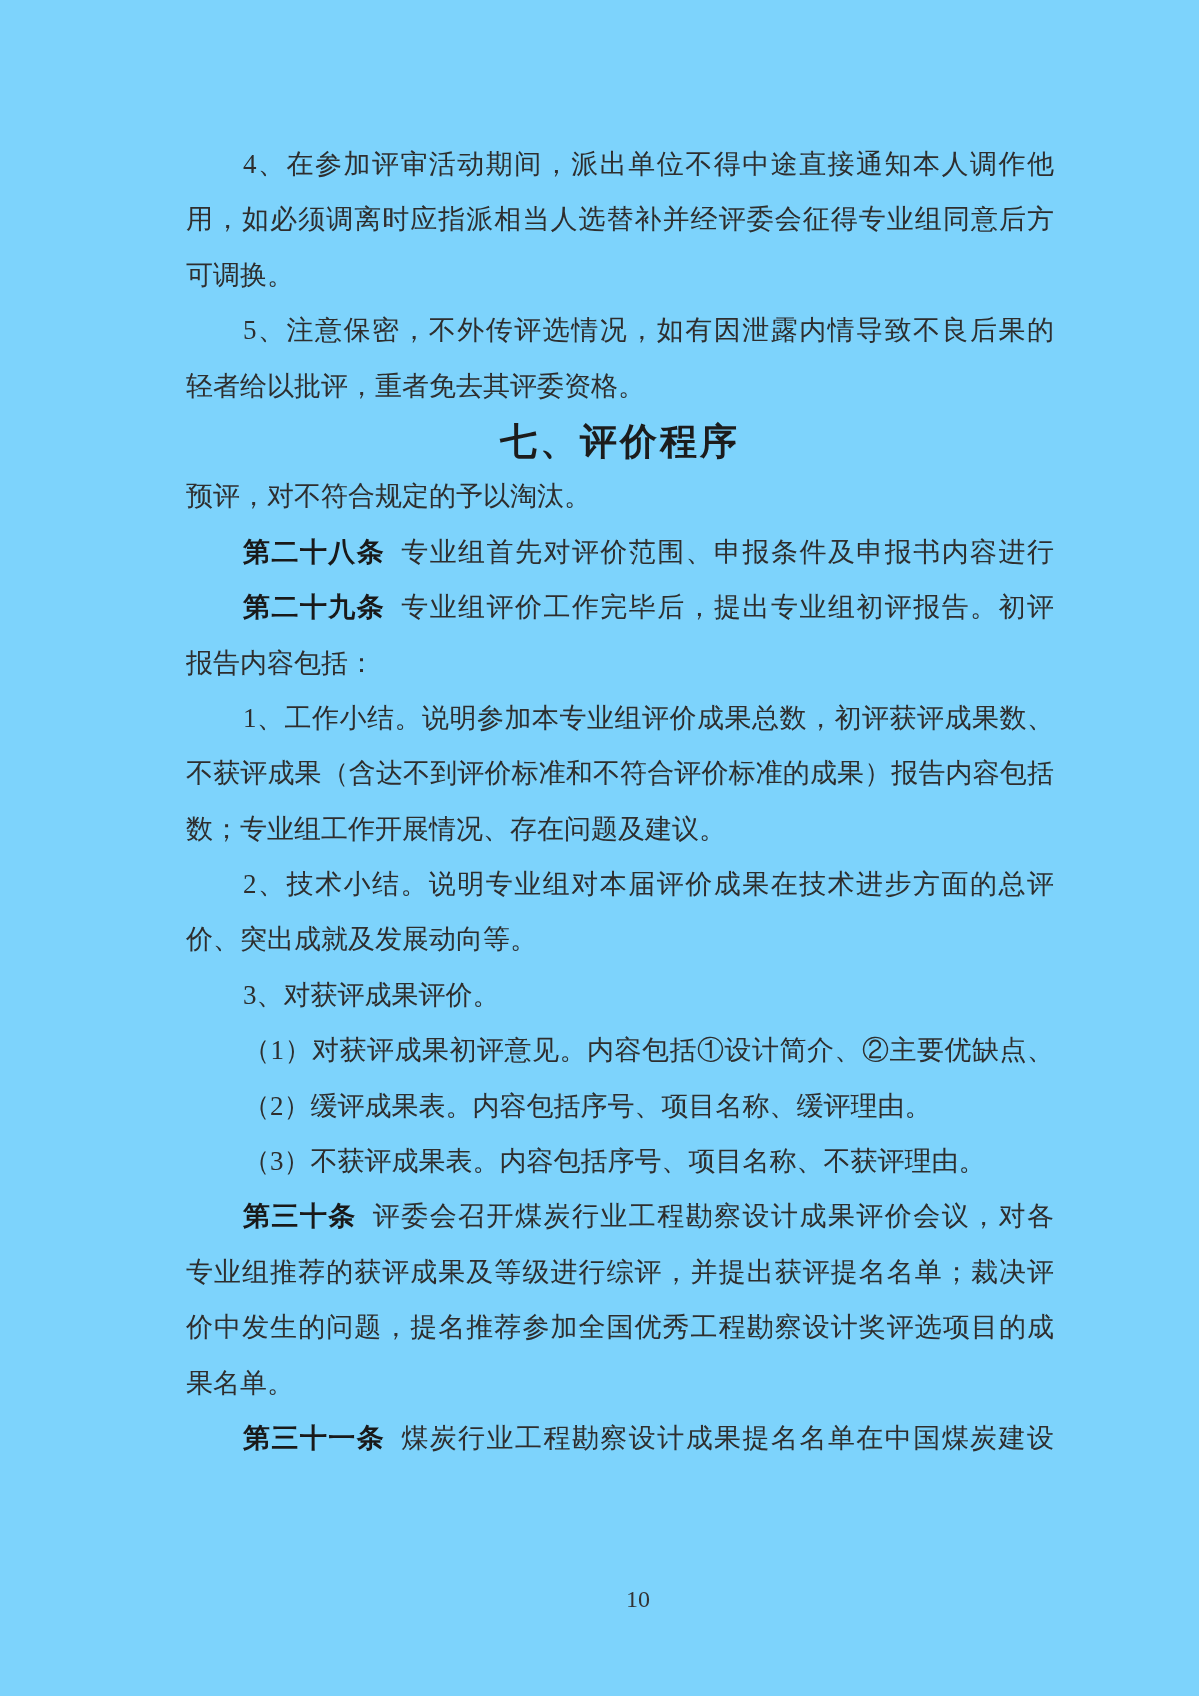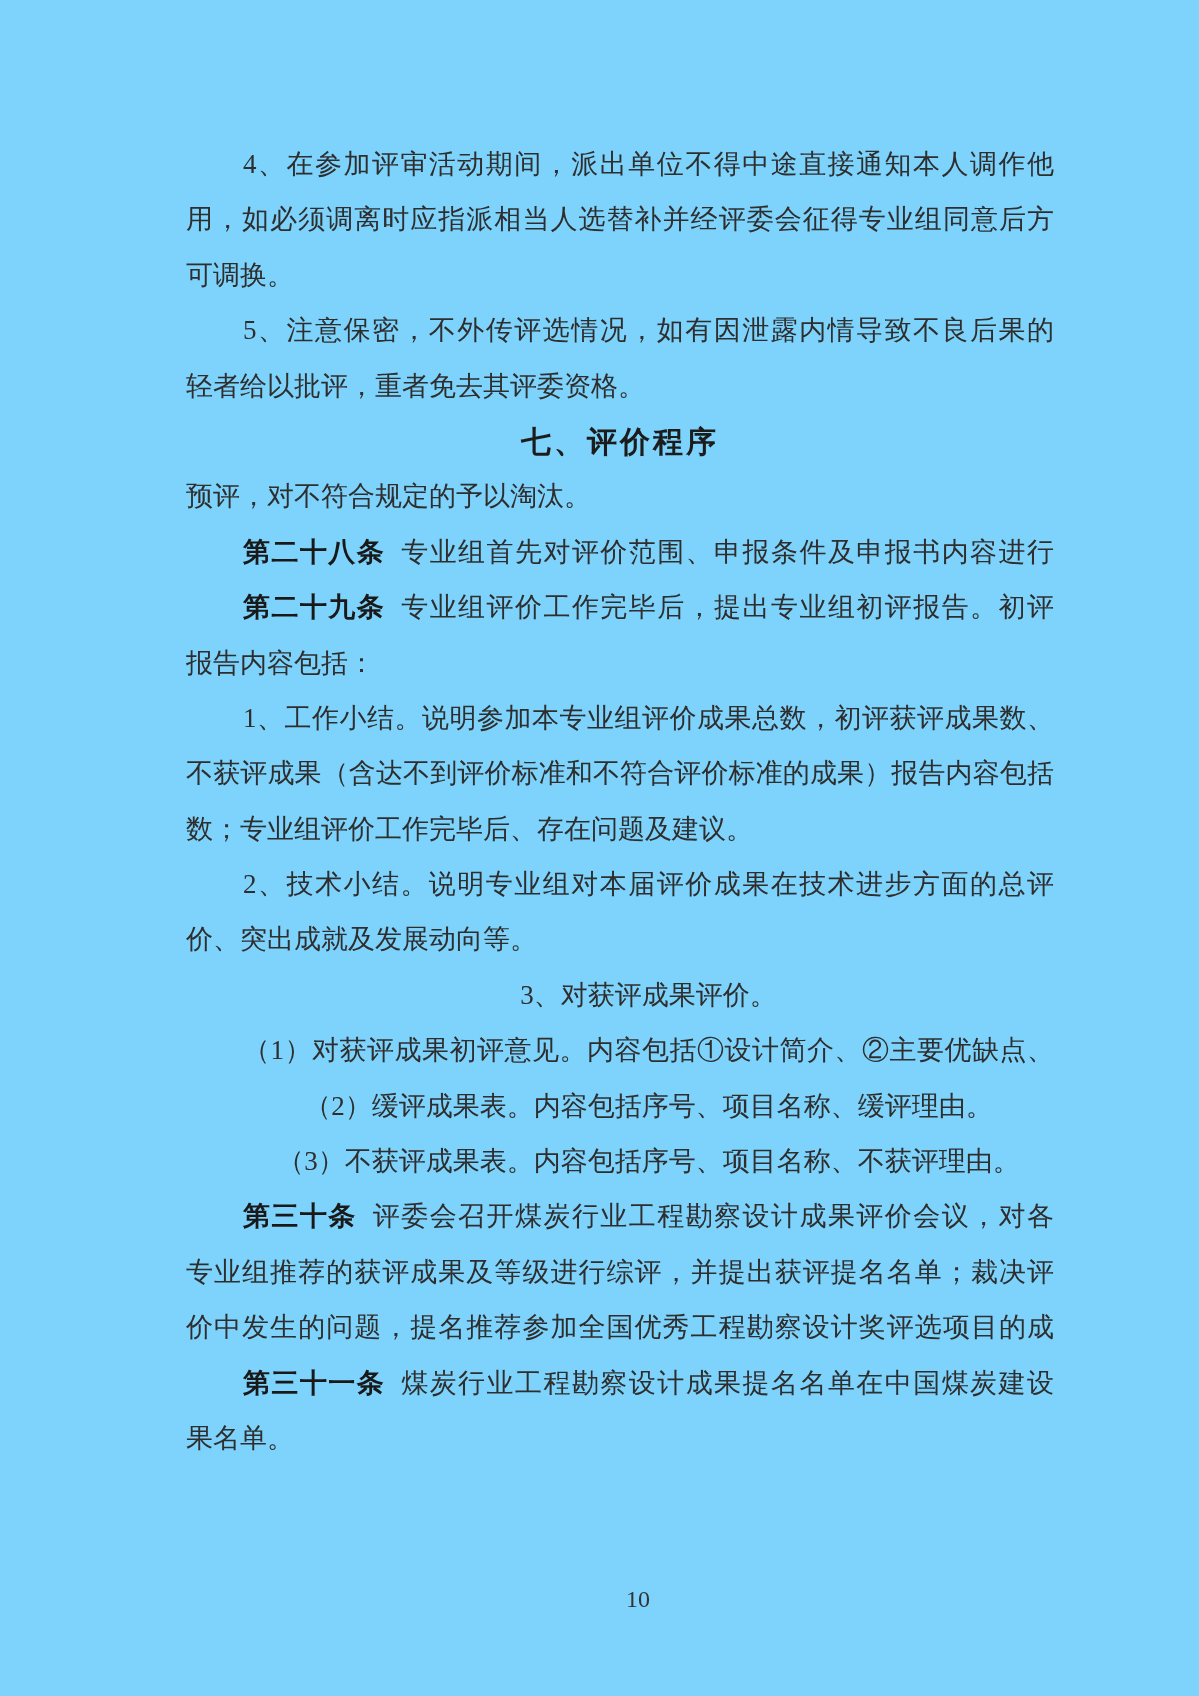--- a/index.html
+++ b/index.html
@@ -24,31 +24,31 @@
     width: 868px;
   }
   .line {
     font-size: 27px;
     line-height: 55.4px;
     height: 55.4px;
     white-space: pre-wrap;
     text-align: left;
     color: #2e2e2e;
   }
-  .line.indent { text-indent: 57px; text-align: center; }
+  .line.indent { text-indent: 57px; }
   .line.just {
     text-align: justify;
     text-align-last: justify;
     text-justify: inter-character;
   }
   .line.heading {
     text-align: center;
     text-align-last: center;
     font-weight: bold;
-    font-size: 30px;
+    font-size: 37px;
     letter-spacing: 3px;
     color: #1c1c1c;
   }
   .b {
     font-weight: bold;
     color: #191919;
     margin-right: 16px;
   }
   .page-number {
     position: absolute;
@@ -74,29 +74,29 @@
     <div class="line">轻者给以批评，重者免去其评委资格。</div>
 
     <div class="line heading">七、评价程序</div>
 
     <div class="line">预评，对不符合规定的予以淘汰。</div>
     <div class="line indent just"><span class="b">第二十八条</span><span>专业组首先对评价范围、申报条件及申报书内容进行</span></div>
     <div class="line indent just"><span class="b">第二十九条</span><span>专业组评价工作完毕后，提出专业组初评报告。初评</span></div>
     <div class="line">报告内容包括：</div>
     <div class="line indent just">1、工作小结。说明参加本专业组评价成果总数，初评获评成果数、</div>
     <div class="line just">不获评成果（含达不到评价标准和不符合评价标准的成果）报告内容包括</div>
-    <div class="line">数；专业组评价工作完毕后、存在问题及建议。</div>
+    <div class="line">数；专业组工作开展情况、存在问题及建议。</div>
     <div class="line indent just">2、技术小结。说明专业组对本届评价成果在技术进步方面的总评</div>
     <div class="line">价、突出成就及发展动向等。</div>
     <div class="line indent">3、对获评成果评价。</div>
     <div class="line indent just">（1）对获评成果初评意见。内容包括①设计简介、②主要优缺点、</div>
     <div class="line indent">（2）缓评成果表。内容包括序号、项目名称、缓评理由。</div>
     <div class="line indent">（3）不获评成果表。内容包括序号、项目名称、不获评理由。</div>
     <div class="line indent just"><span class="b">第三十条</span><span>评委会召开煤炭行业工程勘察设计成果评价会议，对各</span></div>
     <div class="line just">专业组推荐的获评成果及等级进行综评，并提出获评提名名单；裁决评</div>
     <div class="line just">价中发生的问题，提名推荐参加全国优秀工程勘察设计奖评选项目的成</div>
+    <div class="line">果名单。</div>
     <div class="line indent just"><span class="b">第三十一条</span><span>煤炭行业工程勘察设计成果提名名单在中国煤炭建设</span></div>
-    <div class="line">果名单。</div>
 
   </div>
 
   <div class="page-number">10</div>
 </div>
 
 </body></html>

